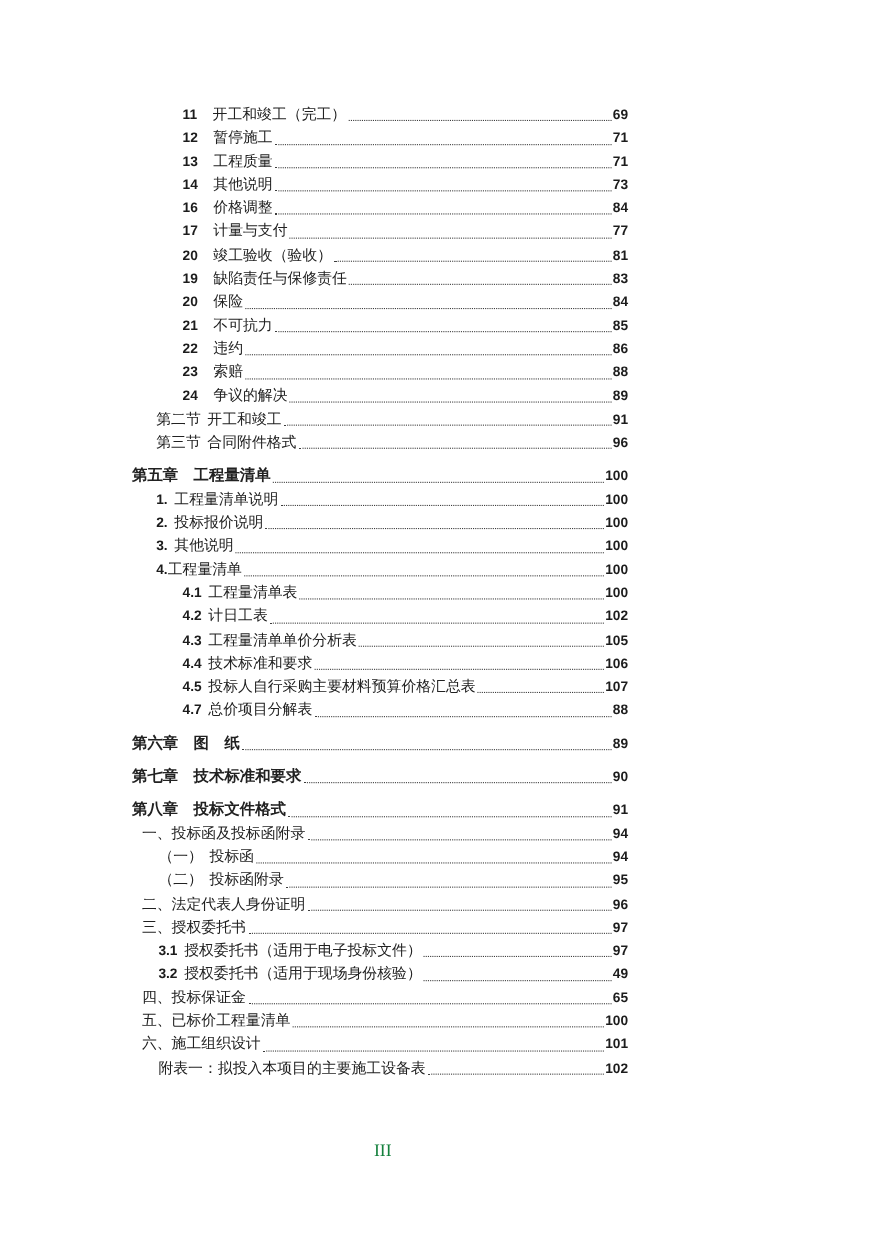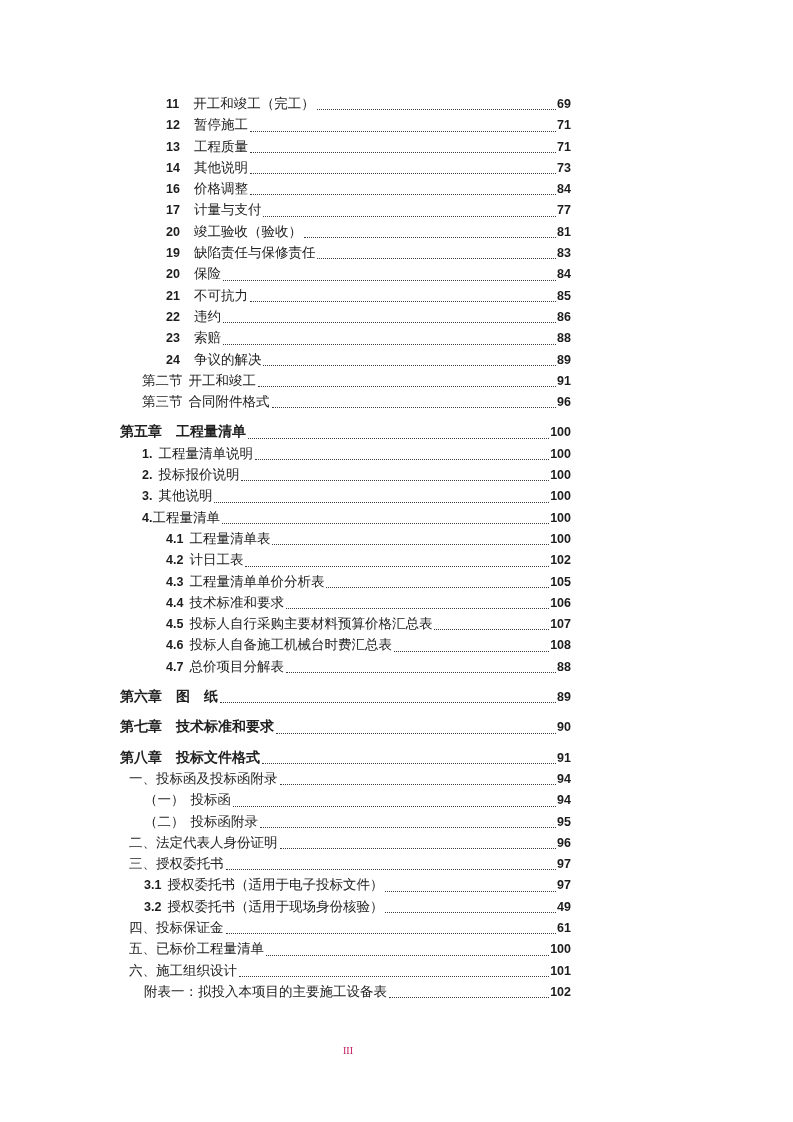--- a/index.html
+++ b/index.html
@@ -57,22 +57,22 @@
     color: #1c1c1c;
   }
 
   .footer {
     position: absolute;
     left: 0;
     right: 0;
     bottom: 66px;
     text-align: center;
     font-family: "Liberation Serif", "DejaVu Serif", serif;
-    font-size: 10px;
-    color: #be185d;
+    font-size: 16px;
+    color: #15803d;
   }
 </style>
 </head>
 <body>
 
 <div class="page">
   <div class="toc">
       <div class="row ind-item">
     <span class="num sp-wide numeric">11</span>
     <span class="title">开工和竣工（完工）</span>
@@ -217,26 +217,20 @@
     <span class="leader"></span>
     <span class="pg">106</span>
   </div>
       <div class="row ind-item">
     <span class="num sp-narrow numeric">4.5</span>
     <span class="title">投标人自行采购主要材料预算价格汇总表</span>
     <span class="leader"></span>
     <span class="pg">107</span>
   </div>
       <div class="row ind-item">
-    <span class="num sp-narrow numeric">4.6</span>
-    <span class="title">投标人自备施工机械台时费汇总表</span>
-    <span class="leader"></span>
-    <span class="pg">108</span>
-  </div>
-      <div class="row ind-item">
     <span class="num sp-narrow numeric">4.7</span>
     <span class="title">总价项目分解表</span>
     <span class="leader"></span>
     <span class="pg">88</span>
   </div>
       <div class="row ind-chapter">
     <span class="num sp-wide">第六章</span>
     <span class="title">图　纸</span>
     <span class="leader"></span>
     <span class="pg">89</span>
@@ -292,21 +286,21 @@
       <div class="row ind-sub">
     <span class="num sp-narrow numeric">3.2</span>
     <span class="title">授权委托书（适用于现场身份核验）</span>
     <span class="leader"></span>
     <span class="pg">49</span>
   </div>
       <div class="row ind-part">
     <span class="num sp-none">四、</span>
     <span class="title">投标保证金</span>
     <span class="leader"></span>
-    <span class="pg">61</span>
+    <span class="pg">65</span>
   </div>
       <div class="row ind-part">
     <span class="num sp-none">五、</span>
     <span class="title">已标价工程量清单</span>
     <span class="leader"></span>
     <span class="pg">100</span>
   </div>
       <div class="row ind-part">
     <span class="num sp-none">六、</span>
     <span class="title">施工组织设计</span>

